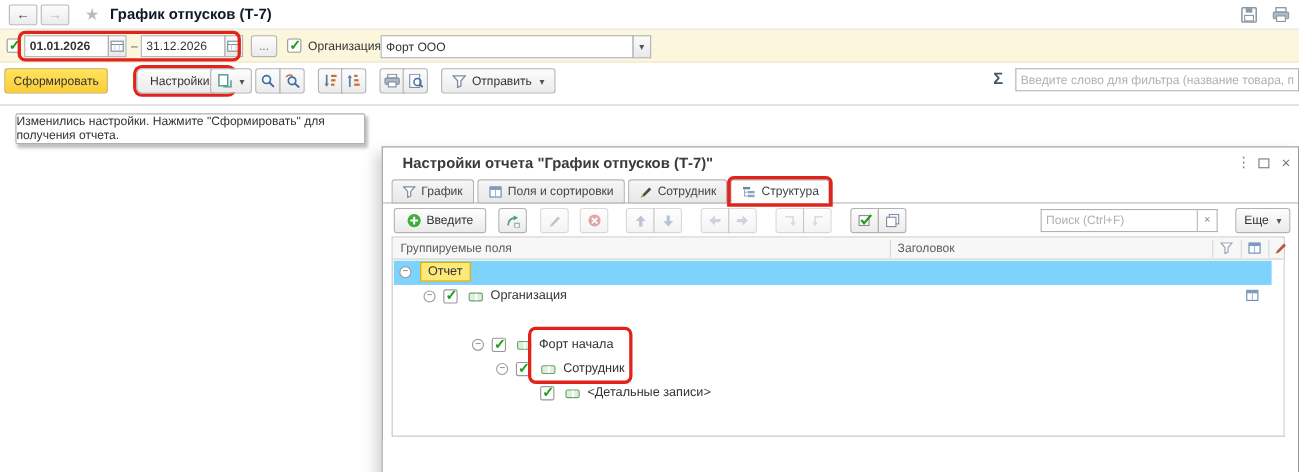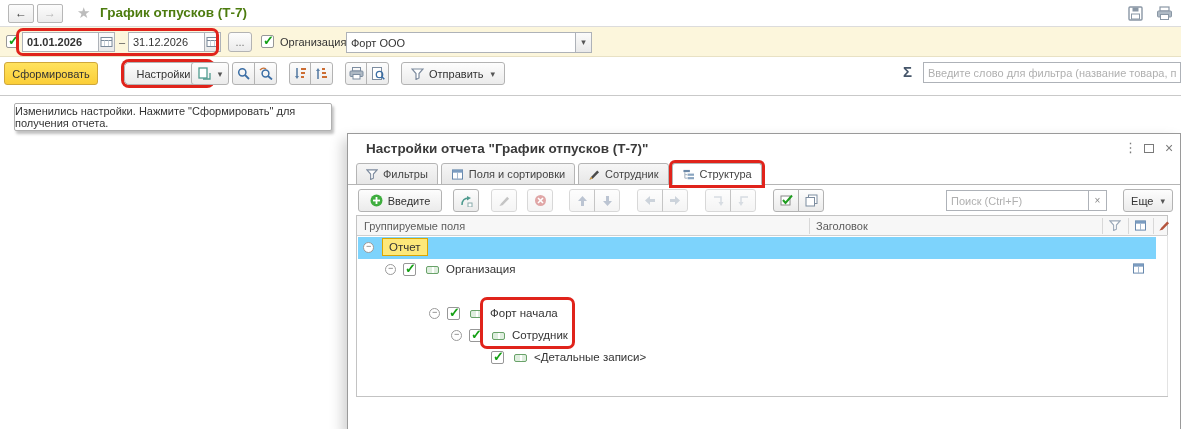--- a/index.html
+++ b/index.html
@@ -28,21 +28,21 @@
 .exp{position:absolute;width:11px;height:11px;border:1px solid #9a9a9a;border-radius:50%;background:#fff;cursor:pointer}
 .exp::after{content:"\2212";position:absolute;left:2px;top:-2px;font-size:9px;color:#666}
 .grp{position:absolute;width:13px;height:8px;border:1px solid #69a269;border-radius:2px;background:#dfeedf}
 .grp::after{content:"";position:absolute;left:5px;top:0;width:2px;height:6px;background:#fff}
 
 
 .hdr{position:absolute;left:0;top:0;width:1181px;height:27px;background:#fff;border-bottom:1px solid #dcdcdc}
 .navbtn{position:absolute;top:4px;width:26px;height:19px;background:linear-gradient(#fcfcfc,#ececec);
   border:1px solid #b7b7b7;border-radius:2px;text-align:center;line-height:17px;font-size:12px;cursor:pointer}
 .star{position:absolute;left:77px;top:4px;font-size:15px;color:#bcbcbc}
-.title{position:absolute;left:100px;top:5px;font-size:13.5px;font-weight:700;color:#4d7c0f}
+.title{position:absolute;left:100px;top:5px;font-size:13.5px;font-weight:700;color:#0f172a}
 
 
 .fbar{position:absolute;left:0;top:27px;width:1181px;height:30px;background:#fcf6dc;border-bottom:1px solid #e8e1c4}
 .calbtn{position:absolute;top:32px;width:17px;height:20px;background:linear-gradient(#fbfbfb,#e9e9e9);
   border:1px solid #aeb2b8;cursor:pointer}
 .combo-arrow{position:absolute;top:32px;width:17px;height:21px;background:linear-gradient(#fbfbfb,#e9e9e9);
   border:1px solid #aeb2b8;text-align:center;line-height:19px;font-size:9px;color:#555;cursor:pointer}
 
 
 .tbar{position:absolute;left:0;top:57px;width:1181px;height:39px;background:#fff;border-bottom:1px solid #c9c9c9}
@@ -210,21 +210,21 @@
     <div class="dlg-title">Настройки отчета "График отпусков (Т-7)"</div>
     <span class="wctl" style="left:776px">⋮</span>
     <span class="wbox" style="left:796px"></span>
     <span class="wctl" style="left:817px;font-size:14px">×</span>
 
     <div class="tabbar">
       <div class="tab">
         <svg width="12" height="11" viewBox="0 0 13 12">
             <path d="M1 1 H12 L8 5.5 V10 L5 11.5 V5.5 Z" fill="#fff" stroke="#7d8b9e" stroke-width="1.2"></path>
           </svg>
-        <span>Фильтры</span>
+        <span>График</span>
       </div>
       <div class="tab">
         <svg width="13" height="11" viewBox="0 0 13 12">
             <rect x="1" y="1" width="11" height="10" fill="#fff" stroke="#5b7fa6"></rect>
             <rect x="1" y="1" width="11" height="3" fill="#7b9cc0"></rect>
             <line x1="6.5" y1="4" x2="6.5" y2="11" stroke="#9fb4ca"></line>
           </svg>
         <span>Поля и сортировки</span>
       </div>
       <div class="tab">

